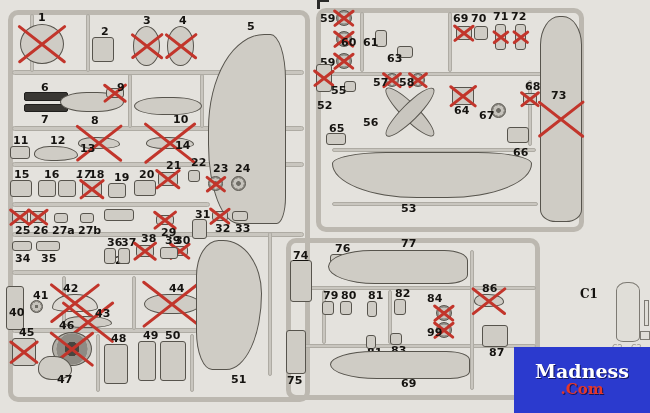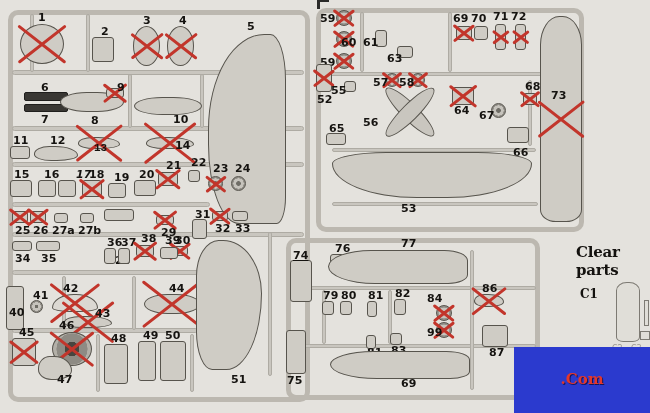--- a/index.html
+++ b/index.html
@@ -42,29 +42,29 @@
   .logo .l1,.logo .l2{color:#ffffff;font-size:19px;text-shadow:1px 1px 0 #14165a;}
   .logo .l3{color:var(--logo-com,#e4372b);font-size:15px;text-shadow:1px 1px 0 #14165a;}
   .scanmark{position:absolute;left:317px;top:0;width:9px;height:7px;border-left:3px solid #2a2a28;border-top:2px solid #2a2a28;}
 </style>
 </head>
 <body>
 
 <div class="stage" id="stage">
   <div class="scanmark"></div>
 
-  <div class="heading" style="left:576px;top:243px">Clear parts</div>
   <div class="c-label" style="left:580px;top:287px">C1</div>
   <div class="clearpart" id="canopy-c1" style="left:616px;top:282px;width:24px;height:60px"></div>
   <div class="clearpart" style="left:644px;top:300px;width:5px;height:26px"></div>
   <div class="clearpart" style="left:640px;top:331px;width:10px;height:9px"></div>
   <div class="c-small" style="left:612px;top:344px">C2</div>
   <div class="c-small" style="left:631px;top:344px">C3</div>
 
   <div class="logo">
+    <div class="l2">Madness</div>
     <div class="l3">.Com</div>
   </div>
 <div class="sprue" style="left: 8px; top: 10px; width: 302px; height: 392px;"></div>
     <div class="runner" style="left: 12px; top: 70px; width: 292px; height: 5px;"></div>
     <div class="runner" style="left: 12px; top: 126px; width: 292px; height: 5px;"></div>
     <div class="runner" style="left: 12px; top: 162px; width: 292px; height: 5px;"></div>
     <div class="runner" style="left: 12px; top: 202px; width: 198px; height: 5px;"></div>
     <div class="runner" style="left: 12px; top: 232px; width: 292px; height: 5px;"></div>
     <div class="runner" style="left: 12px; top: 270px; width: 188px; height: 5px;"></div>
     <div class="runner" style="left: 12px; top: 328px; width: 186px; height: 5px;"></div>
@@ -100,21 +100,21 @@
     <div class="xmark" style="left: 103px; top: 85px; width: 24px; height: 16px;"></div>
     <div class="plabel" style="left: 117px; top: 82px;">9</div>
     <div class="part s-tank" style="left: 134px; top: 97px; width: 68px; height: 18px;"></div>
     <div class="plabel" style="left: 173px; top: 114px;">10</div>
     <div class="part s-rect" style="left: 10px; top: 146px; width: 20px; height: 13px;"></div>
     <div class="plabel" style="left: 13px; top: 135px;">11</div>
     <div class="part s-wing" style="left: 34px; top: 146px; width: 44px; height: 15px;"></div>
     <div class="plabel" style="left: 50px; top: 135px;">12</div>
     <div class="part s-wing" style="left: 78px; top: 137px; width: 42px; height: 12px;"></div>
     <div class="xmark" style="left: 75px; top: 134px; width: 48px; height: 18px;"></div>
-    <div class="plabel" style="left: 94px; top: 143px; font-family: Liberation Mono, monospace;">13</div>
+    <div class="plabel" style="left: 80px; top: 143px;">13</div>
     <div class="part s-wing" style="left: 146px; top: 137px; width: 48px; height: 12px;"></div>
     <div class="xmark" style="left: 143px; top: 134px; width: 54px; height: 18px;"></div>
     <div class="plabel" style="left: 175px; top: 140px;">14</div>
     <div class="part s-rect" style="left: 10px; top: 180px; width: 22px; height: 17px;"></div>
     <div class="plabel" style="left: 14px; top: 169px;">15</div>
     <div class="part s-rect" style="left: 38px; top: 180px; width: 18px; height: 17px;"></div>
     <div class="plabel" style="left: 44px; top: 169px;">16</div>
     <div class="part s-rect" style="left: 58px; top: 180px; width: 18px; height: 17px;"></div>
     <div class="plabel" style="left: 76px; top: 169px; font-style: italic;">17</div>
     <div class="part s-rect" style="left: 82px; top: 180px; width: 20px; height: 17px;"></div>
@@ -227,21 +227,21 @@
     <div class="part s-rect" style="left: 474px; top: 26px; width: 14px; height: 14px;"></div>
     <div class="plabel" style="left: 471px; top: 13px;">70</div>
     <div class="part s-rect" style="left: 495px; top: 24px; width: 11px; height: 26px;"></div>
     <div class="xmark" style="left: 492px; top: 21px; width: 17px; height: 32px;"></div>
     <div class="plabel" style="left: 493px; top: 11px;">71</div>
     <div class="part s-rect" style="left: 515px; top: 24px; width: 11px; height: 26px;"></div>
     <div class="xmark" style="left: 512px; top: 21px; width: 17px; height: 32px;"></div>
     <div class="plabel" style="left: 511px; top: 11px;">72</div>
     <div class="part s-rect" style="left: 316px; top: 64px; width: 16px; height: 28px;"></div>
     <div class="xmark" style="left: 313px; top: 61px; width: 22px; height: 34px;"></div>
-    <div class="plabel" style="left: 317px; top: 94px;">52</div>
+    <div class="plabel" style="left: 317px; top: 100px;">52</div>
     <div class="part s-rect" style="left: 344px; top: 81px; width: 12px; height: 11px;"></div>
     <div class="plabel" style="left: 331px; top: 85px;">55</div>
     <div class="part s-disc" style="left: 385px; top: 73px; width: 14px; height: 14px;"></div>
     <div class="xmark" style="left: 382px; top: 70px; width: 20px; height: 20px;"></div>
     <div class="plabel" style="left: 373px; top: 77px;">57</div>
     <div class="part s-disc" style="left: 411px; top: 73px; width: 14px; height: 14px;"></div>
     <div class="xmark" style="left: 408px; top: 70px; width: 20px; height: 20px;"></div>
     <div class="plabel" style="left: 399px; top: 77px;">58</div>
     <div class="part s-prop" style="left: 375px; top: 77px; width: 70px; height: 70px;"></div>
     <div class="plabel" style="left: 363px; top: 117px;">56</div>

